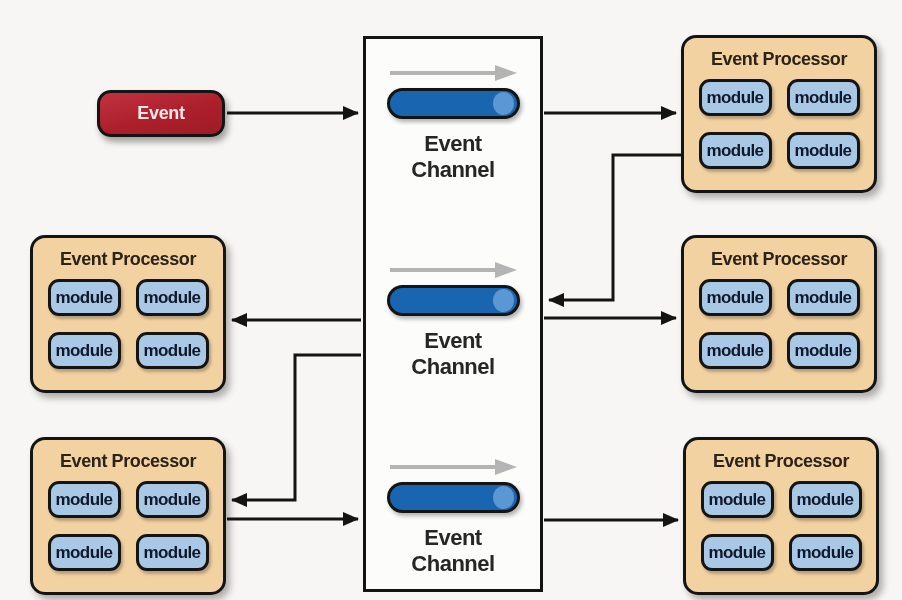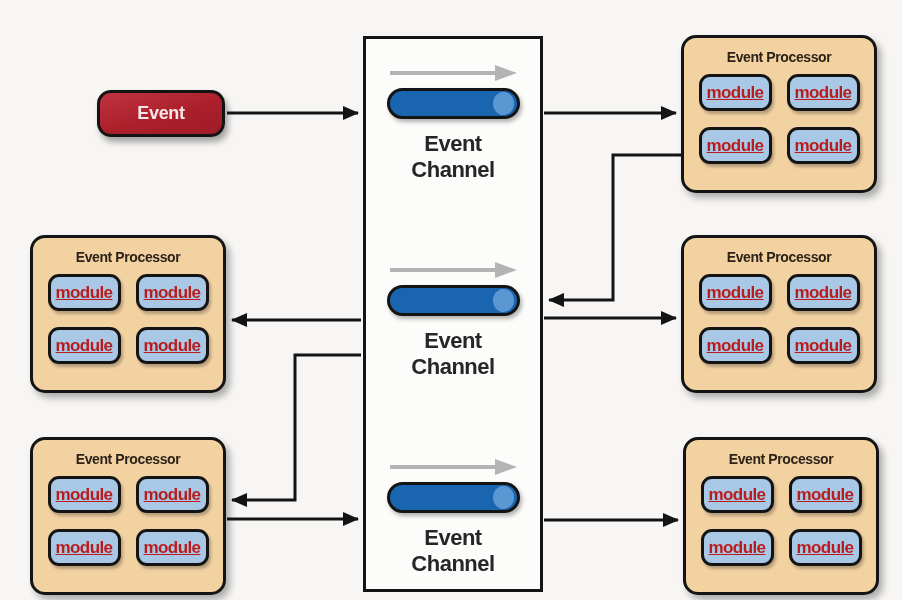--- a/index.html
+++ b/index.html
@@ -85,42 +85,41 @@
     z-index: 2;
   }
   .p-tr { left: 681px; top: 35px; }
   .p-mr { left: 681px; top: 235px; }
   .p-br { left: 683px; top: 437px; }
   .p-ml { left: 30px;  top: 235px; }
   .p-bl { left: 30px;  top: 437px; }
   .proc-title {
     margin-top: 11px;
     text-align: center;
-    font-size: 14px; font-weight: 700;
+    font-size: 18px; font-weight: 700;
     color: #2c2218;
     letter-spacing: -0.4px;
   }
   .modules {
     display: grid;
     grid-template-columns: 73px 73px;
     gap: 16px 15px;
     justify-content: center;
     margin-top: 9px;
   }
   .module {
     height: 37px;
     background: #a9c8e5;
     border: 3px solid #141414;
     border-radius: 11px;
     display: flex; align-items: center; justify-content: center;
     font-size: 17px; font-weight: 600;
-    color: #b91c1c;
+    color: #0f172a;
     letter-spacing: -0.6px;
     box-shadow: 2px 3px 3px rgba(0,0,0,0.25);
-    text-decoration: underline;
   }
 </style>
 </head>
 <body>
 
 <div class="canvas">
 
   <svg class="arrows-svg" viewBox="0 0 902 600" xmlns="http://www.w3.org/2000/svg">
     <defs>
       <marker id="arw" markerUnits="userSpaceOnUse" markerWidth="20" markerHeight="18" refX="16" refY="8" orient="auto">

